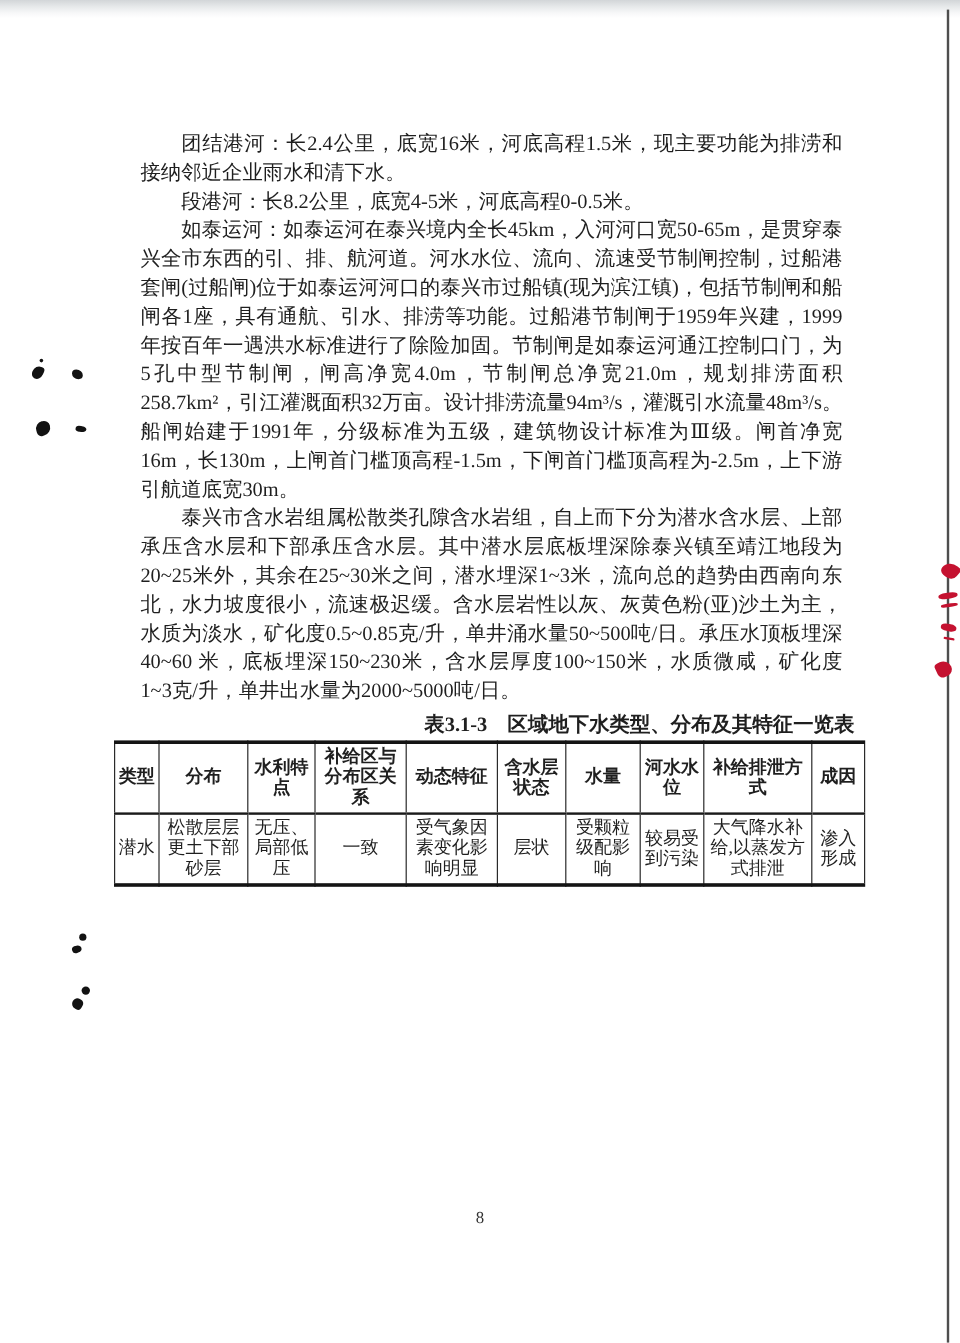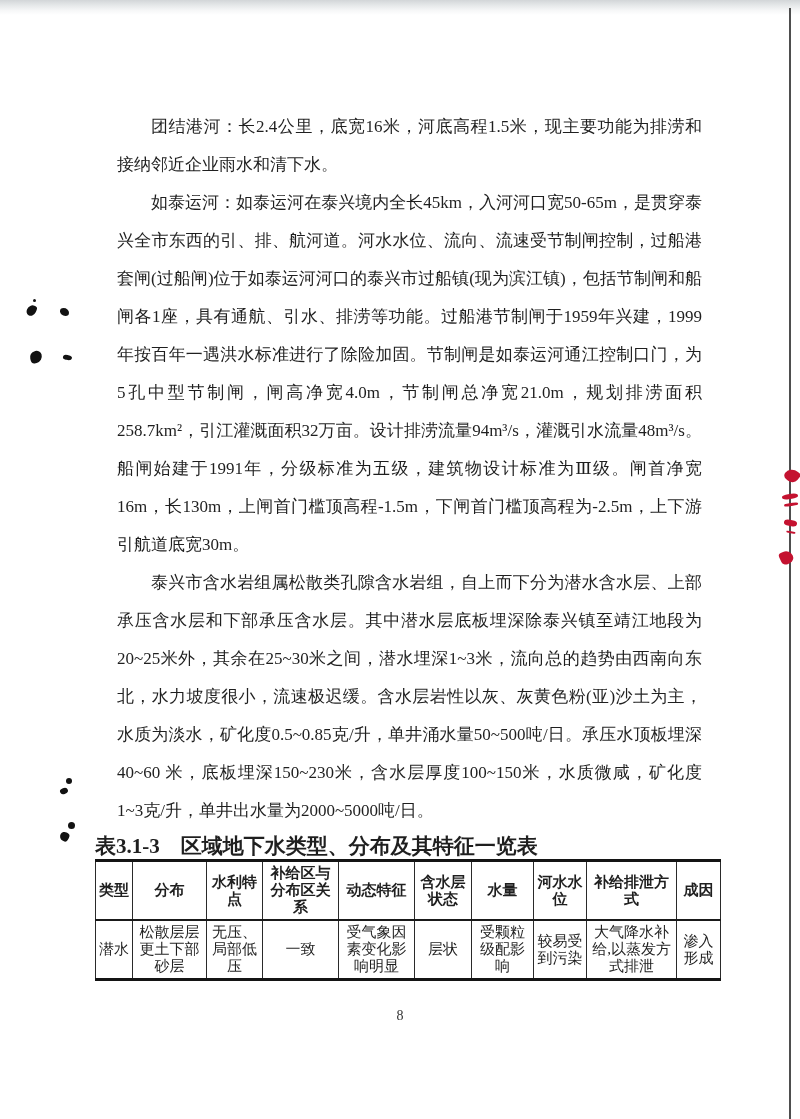--- a/index.html
+++ b/index.html
@@ -22,29 +22,29 @@
     position:absolute; left:789px; top:8px; width:2px; height:1111px;
     background:#3b3b3b; opacity:.9;
   }
   
   .content {
     position:absolute; top:108px; left:117px; width:585px;
   }
   .para {
     margin:0;
     font-size:17px;
-    line-height:38px;
+    line-height:24px;
     text-align:justify;
     text-indent:2em;
     letter-spacing:0;
   }
   
   .table-wrap { margin-left:-22px; width:617px; margin-top:5px; }
   .table-title {
-    text-align:left; font-weight:bold; font-size:21px;
+    text-align:right; font-weight:bold; font-size:17px;
     line-height:22px; margin:0 0 2px 0; text-indent:0;
   }
   table.gw {
     width:617px; table-layout:fixed; border-collapse:collapse;
     border-top:3px solid #141414; border-bottom:3px solid #141414;
   }
   table.gw th, table.gw td {
     border:1px solid #2a2a2a;
     font-size:15px; line-height:17px;
     padding:3px 3px;
@@ -89,20 +89,21 @@
 <div class="speck sp6"></div>
 <div class="speck sp7"></div>
 <div class="speck sp8"></div>
 <div class="seal rm1"></div>
 <div class="seal rm2"></div>
 <div class="seal rm3"></div>
 <div class="seal rm4"></div>
 
 <div class="content">
   <p class="para">团结港河：长2.4公里，底宽16米，河底高程1.5米，现主要功能为排涝和接纳邻近企业雨水和清下水。</p>
+  <p class="para">段港河：长8.2公里，底宽4-5米，河底高程0-0.5米。</p>
   <p class="para">如泰运河：如泰运河在泰兴境内全长45km，入河河口宽50-65m，是贯穿泰兴全市东西的引、排、航河道。河水水位、流向、流速受节制闸控制，过船港套闸(过船闸)位于如泰运河河口的泰兴市过船镇(现为滨江镇)，包括节制闸和船闸各1座，具有通航、引水、排涝等功能。过船港节制闸于1959年兴建，1999年按百年一遇洪水标准进行了除险加固。节制闸是如泰运河通江控制口门，为5孔中型节制闸，闸高净宽4.0m，节制闸总净宽21.0m，规划排涝面积258.7km²，引江灌溉面积32万亩。设计排涝流量94m³/s，灌溉引水流量48m³/s。船闸始建于1991年，分级标准为五级，建筑物设计标准为Ⅲ级。闸首净宽16m，长130m，上闸首门槛顶高程-1.5m，下闸首门槛顶高程为-2.5m，上下游引航道底宽30m。</p>
   <p class="para">泰兴市含水岩组属松散类孔隙含水岩组，自上而下分为潜水含水层、上部承压含水层和下部承压含水层。其中潜水层底板埋深除泰兴镇至靖江地段为20~25米外，其余在25~30米之间，潜水埋深1~3米，流向总的趋势由西南向东北，水力坡度很小，流速极迟缓。含水层岩性以灰、灰黄色粉(亚)沙土为主，水质为淡水，矿化度0.5~0.85克/升，单井涌水量50~500吨/日。承压水顶板埋深40~60 米，底板埋深150~230米，含水层厚度100~150米，水质微咸，矿化度1~3克/升，单井出水量为2000~5000吨/日。</p>
 
   <div class="table-wrap">
     <div class="table-title">表3.1-3　区域地下水类型、分布及其特征一览表</div>
     <table class="gw">
       <colgroup>
         <col style="width:37px">
           <col style="width:74px">
           <col style="width:56px">

